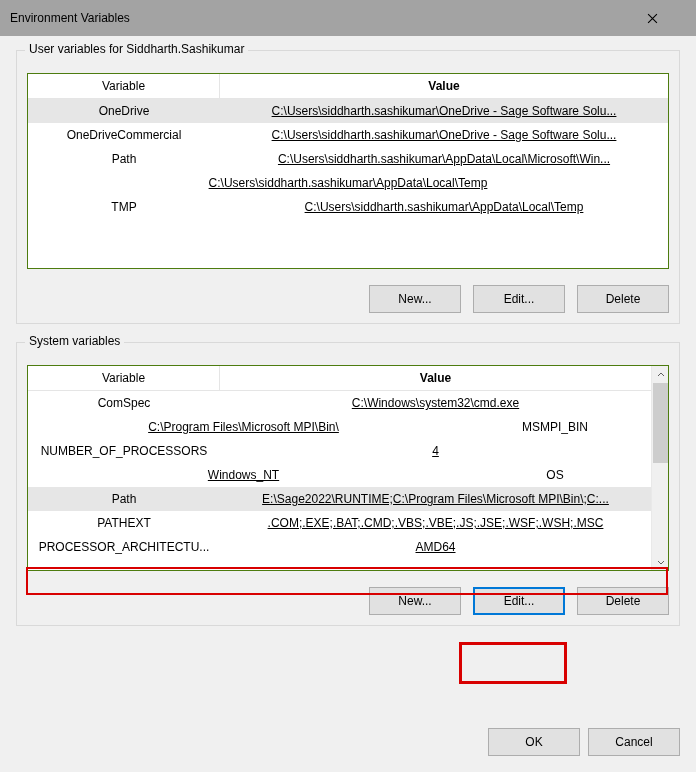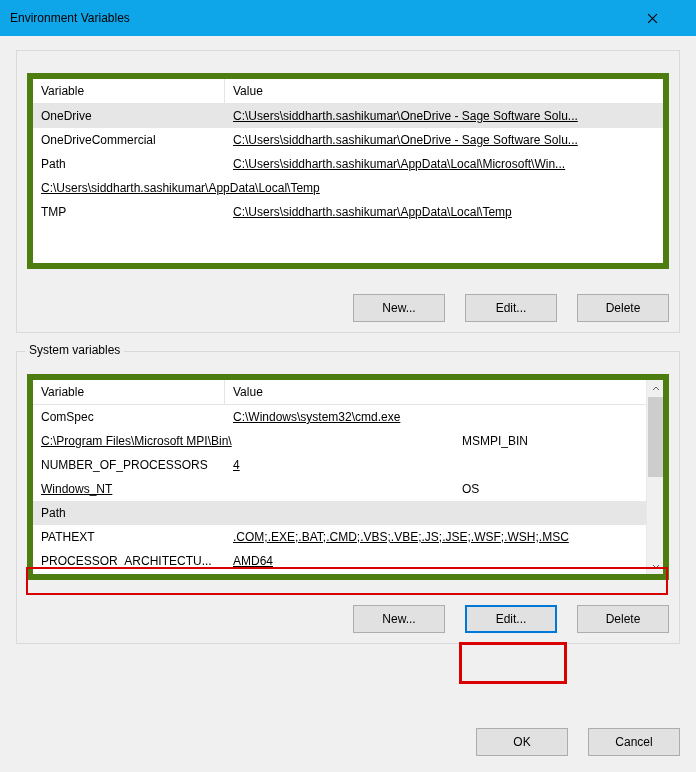--- a/index.html
+++ b/index.html
@@ -15,21 +15,21 @@
   .window {
     width: 696px; height: 772px;
     background: #fff;
     position: relative;
   }
   .titlebar {
     height: 36px;
     display: flex;
     align-items: center;
     padding: 0 22px 0 10px;
-    background: #0ea5e9;
+    background: #a3a3a3;
   }
   .titlebar .title {
     flex: 1;
     font-size: 12px;
   }
   .close-btn {
     width: 44px; height: 30px;
     display: flex; align-items: center; justify-content: center;
     font-size: 14px;
     color: #000;
@@ -52,23 +52,24 @@
   }
   .groupbox .legend {
     position: absolute;
     top: -9px;
     left: 8px;
     background: #f0f0f0;
     padding: 0 4px;
     font-size: 12px;
   }
   .listview {
-    border: 6px solid #4d7c0f;
+    border: 1px solid #4d7c0f;
     background: #fff;
     width: 100%;
+    text-align: center;
   }
   .lv-user {
     height: 196px;
     overflow: hidden;
   }
   .lv-sys {
     height: 206px;
     overflow: hidden;
     position: relative;
     display: flex;
@@ -81,21 +82,21 @@
     background: #fff;
   }
   .lv-h {
     padding: 5px 8px 4px 8px;
     font-size: 12px;
     border-right: 1px solid #e5e5e5;
     white-space: nowrap;
     overflow: hidden;
   }
   .lv-h.col-var { width: 192px; }
-  .lv-h.col-val { flex: 1; border-right: none;}
+  .lv-h.col-val { flex: 1; border-right: none; font-weight: bold;}
   .lv-row {
     display: flex;
     height: 24px;
     align-items: center;
   }
   .lv-row.sel { background: #e6e6e6; }
   .lv-c {
     padding: 0 8px;
     white-space: nowrap;
     overflow: hidden;
@@ -118,38 +119,38 @@
   }
   .sb-up{top:0;} .sb-down{bottom:0;}
   .sb-thumb{
     position:absolute; left:1px; width:15px; top:17px; height:80px;
     background:#cdcdcd;
   }
   .sb-up svg,.sb-down svg{width:8px;height:8px;}
   .btnrow {
     display: flex;
     justify-content: flex-end;
-    gap: 20px;
-    margin-top: 25px;
+    gap: 12px;
+    margin-top: 16px;
   }
   .btn {
     width: 92px; height: 28px;
     background: #e1e1e1;
     border: 1px solid #adadad;
     font-size: 12px;
     display:flex;align-items:center;justify-content:center;
     position: relative;
   }
   .btn.def {
     border: 2px solid #0078d7;
   }
   .footer {
     display:flex;
     justify-content:flex-end;
-    gap:20px;
+    gap:8px;
     margin-top: auto;
     padding-top: 14px;
   }
   
   .hl {
     position: absolute;
     border: 2px solid #d80000;
     pointer-events: none;
     z-index: 50;
   }
@@ -172,20 +173,21 @@
     <div class="close-btn">
       <svg viewBox="0 0 10 10">
           <path d="M1 1 L9 9 M9 1 L1 9" stroke="#000" stroke-width="1" fill="none"></path>
         </svg>
     </div>
   </div>
 
   <div class="body">
 
     <div class="groupbox">
+      <div class="legend">User variables for Siddharth.Sashikumar</div>
       <div class="listview lv-user">
         <div class="lv-header">
           <div class="lv-h col-var">Variable</div>
           <div class="lv-h col-val">Value</div>
         </div>
         <div id="userRows">
             <div class="lv-row sel">
               <div class="lv-c col-var">OneDrive</div>
               <div class="lv-c col-val">C:\Users\siddharth.sashikumar\OneDrive - Sage Software Solu...</div>
             </div>
@@ -233,20 +235,21 @@
               <div class="lv-row">
                 <div class="lv-c col-var">NUMBER_OF_PROCESSORS</div>
                 <div class="lv-c col-val">4</div>
               </div>
               <div class="lv-row">
                 <div class="lv-c col-val">Windows_NT</div>
                 <div class="lv-c col-var">OS</div>
               </div>
               <div class="lv-row sel">
                 <div class="lv-c col-var">Path</div>
+                <div class="lv-c col-val">E:\Sage2022\RUNTIME;C:\Program Files\Microsoft MPI\Bin\;C:...</div>
               </div>
               <div class="lv-row">
                 <div class="lv-c col-var">PATHEXT</div>
                 <div class="lv-c col-val">.COM;.EXE;.BAT;.CMD;.VBS;.VBE;.JS;.JSE;.WSF;.WSH;.MSC</div>
               </div>
               <div class="lv-row">
                 <div class="lv-c col-var">PROCESSOR_ARCHITECTU...</div>
                 <div class="lv-c col-val">AMD64</div>
               </div>
             </div>

